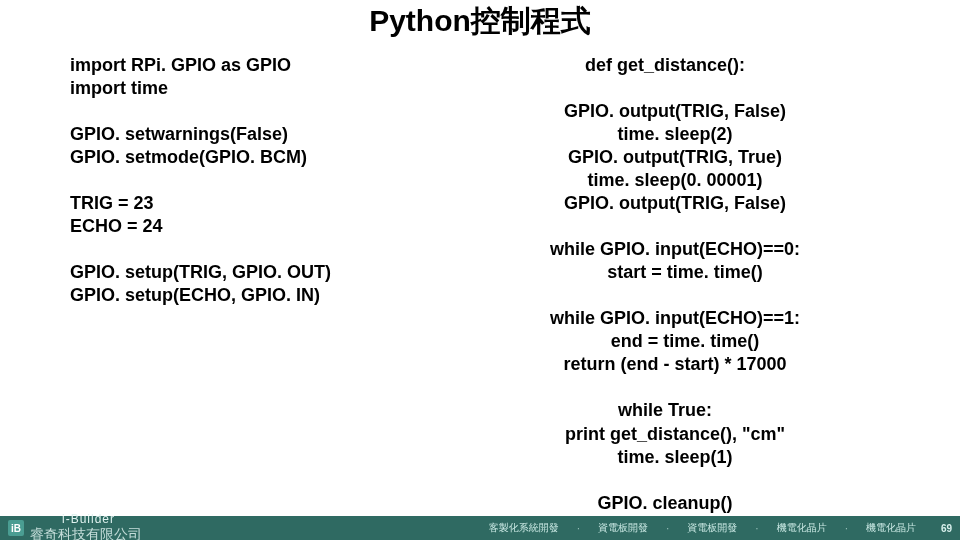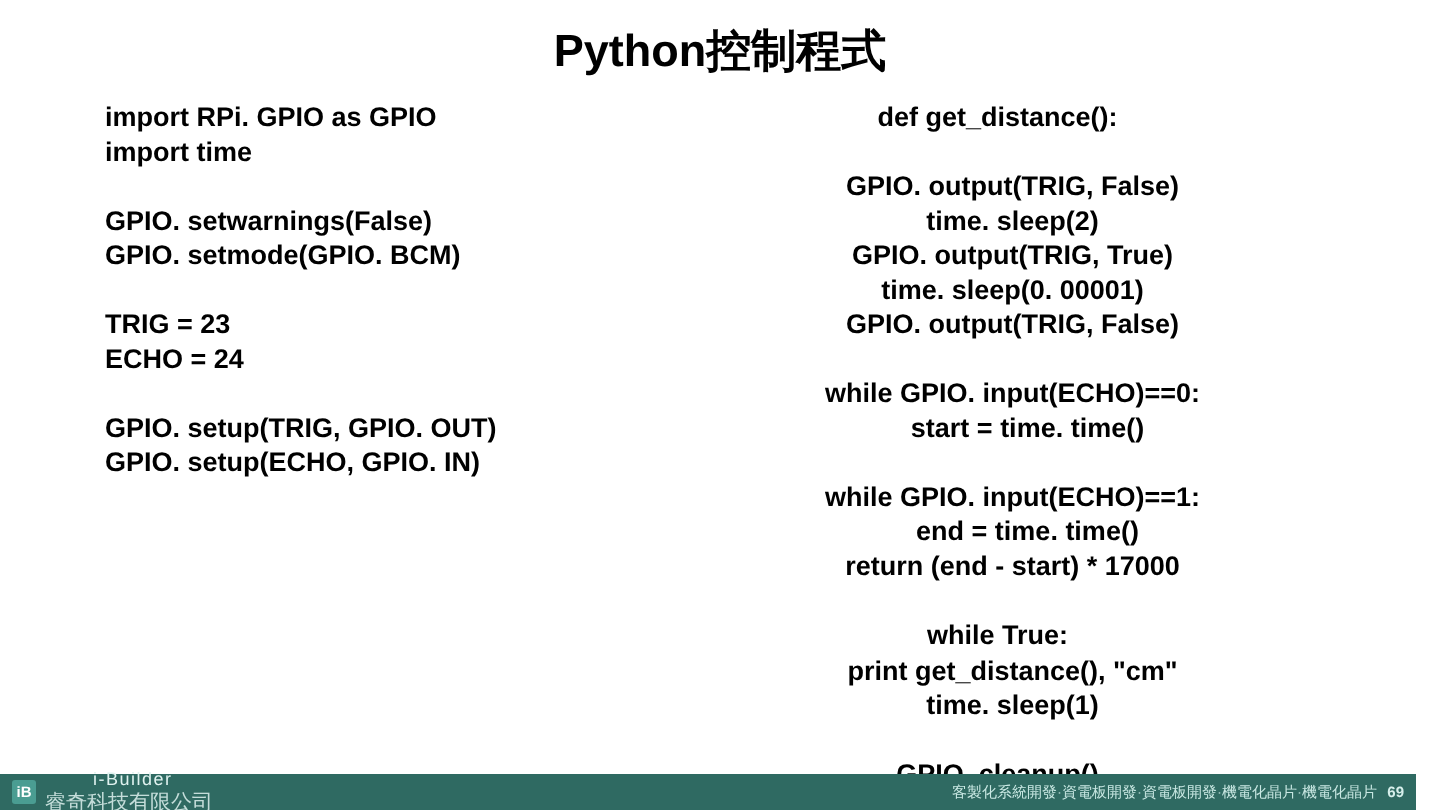--- a/index.html
+++ b/index.html
@@ -1,28 +1,28 @@
 <!DOCTYPE html>
 <html><head>
 <meta charset="utf-8">
 <style>
   * { margin: 0; padding: 0; box-sizing: border-box; }
   html, body { width: 960px; height: 540px; overflow: hidden; font-family: Arial, "Microsoft JhengHei", sans-serif; background: #fff; }
   .slide { width: 960px; height: 540px; position: relative; background: #fff; }
-  .title { text-align: center; font-size: 30px; font-weight: bold; color: #000; padding-top: 14px; }
+  .title { text-align: center; font-size: 30px; font-weight: bold; color: #000; padding-top: 1px; }
   .content { display: flex; padding: 12px 70px 0 70px; gap: 60px; }
   .col { font-size: 18px; line-height: 1.28; font-weight: bold; color: #000; white-space: pre; }
   .left { flex: 0 0 310px; }
   .right { flex: 1; text-align: center; }
-  .footer { position: absolute; left: 0; right: 16px; bottom: 0; height: 24px; background: #2f6a62; display: flex; align-items: center; justify-content: space-between; padding: 0 8px; }
+  .footer { position: absolute; left: 0; right: 0; bottom: 0; height: 24px; background: #2f6a62; display: flex; align-items: center; justify-content: space-between; padding: 0 8px; }
   .brand { display: flex; align-items: center; gap: 6px; color: #dff2ef; font-size: 10px; }
   .brand-icon { width: 16px; height: 16px; background: #4a9d92; border-radius: 2px; display: flex; align-items: center; justify-content: center; color: #fff; font-size: 10px; font-weight: bold; }
   .brand-main { font-size: 12px; letter-spacing: 1px; padding-left: 32px; }
   .brand-sub { font-size: 14px; opacity: .85; }
-  .tags { display: flex; align-items: center; gap: 0; color: #c9e8e3; font-size: 10px; }
+  .tags { display: flex; align-items: center; gap: 18px; color: #c9e8e3; font-size: 10px; }
   .tags span { display: inline-block; }
   .dot { opacity: .7; }
   .pagenum { color: #d6efeb; font-size: 10px; min-width: 18px; text-align: right; font-weight: bold; }
 </style>
 </head>
 <body>
 
 <div class="slide">
   <h1 class="title">Python控制程式</h1>
   <div class="content">

